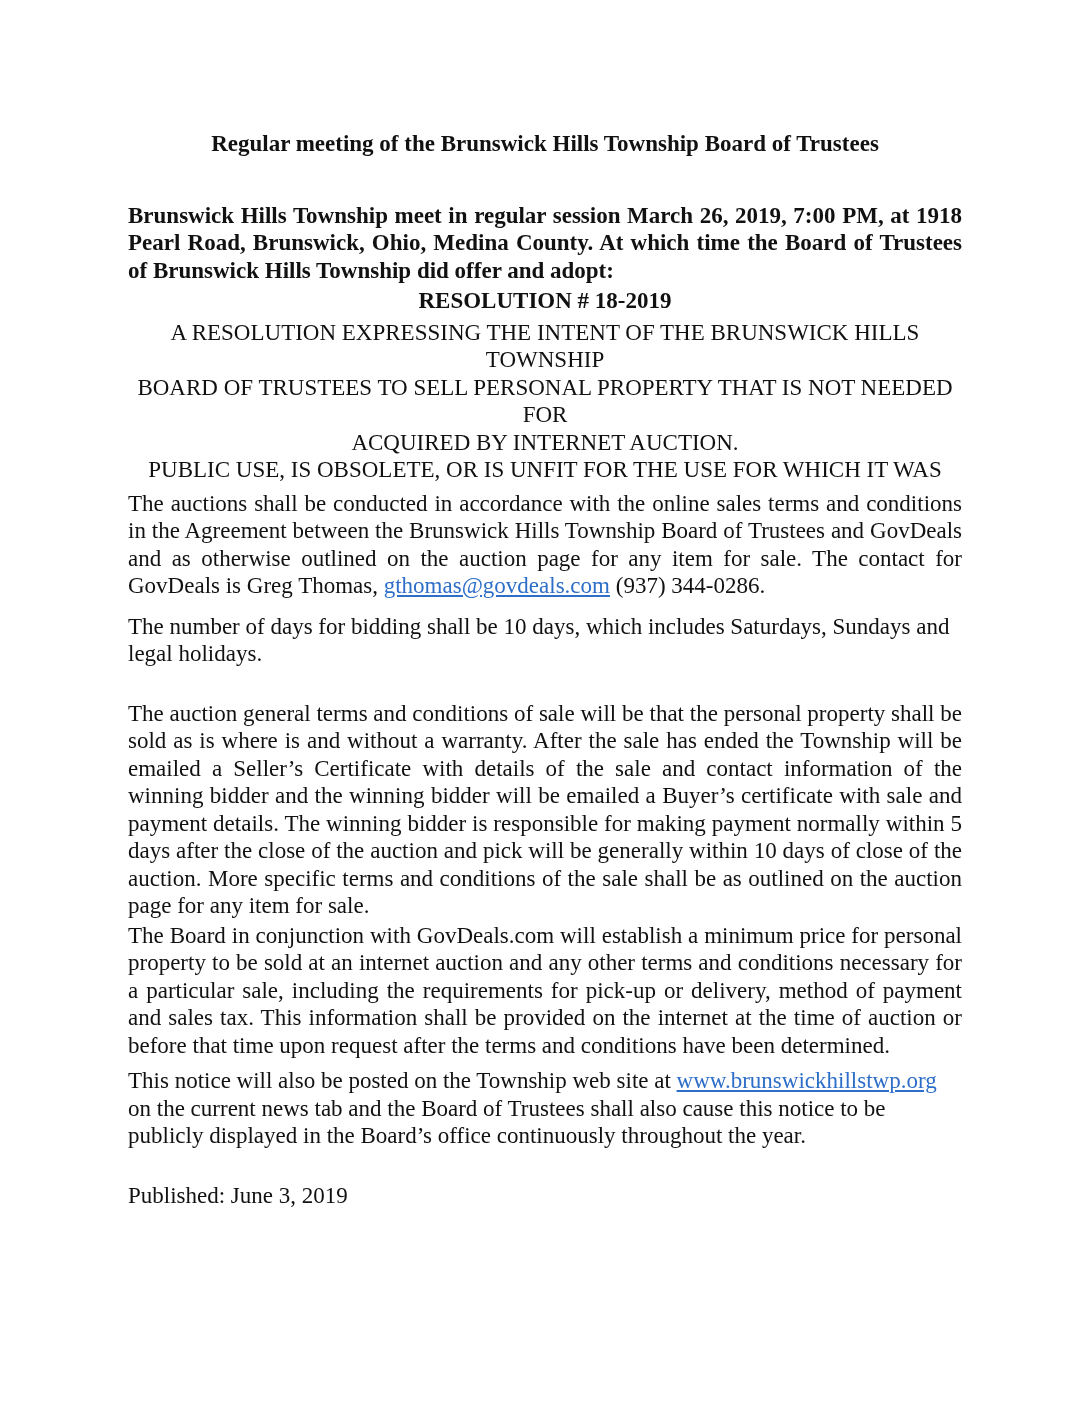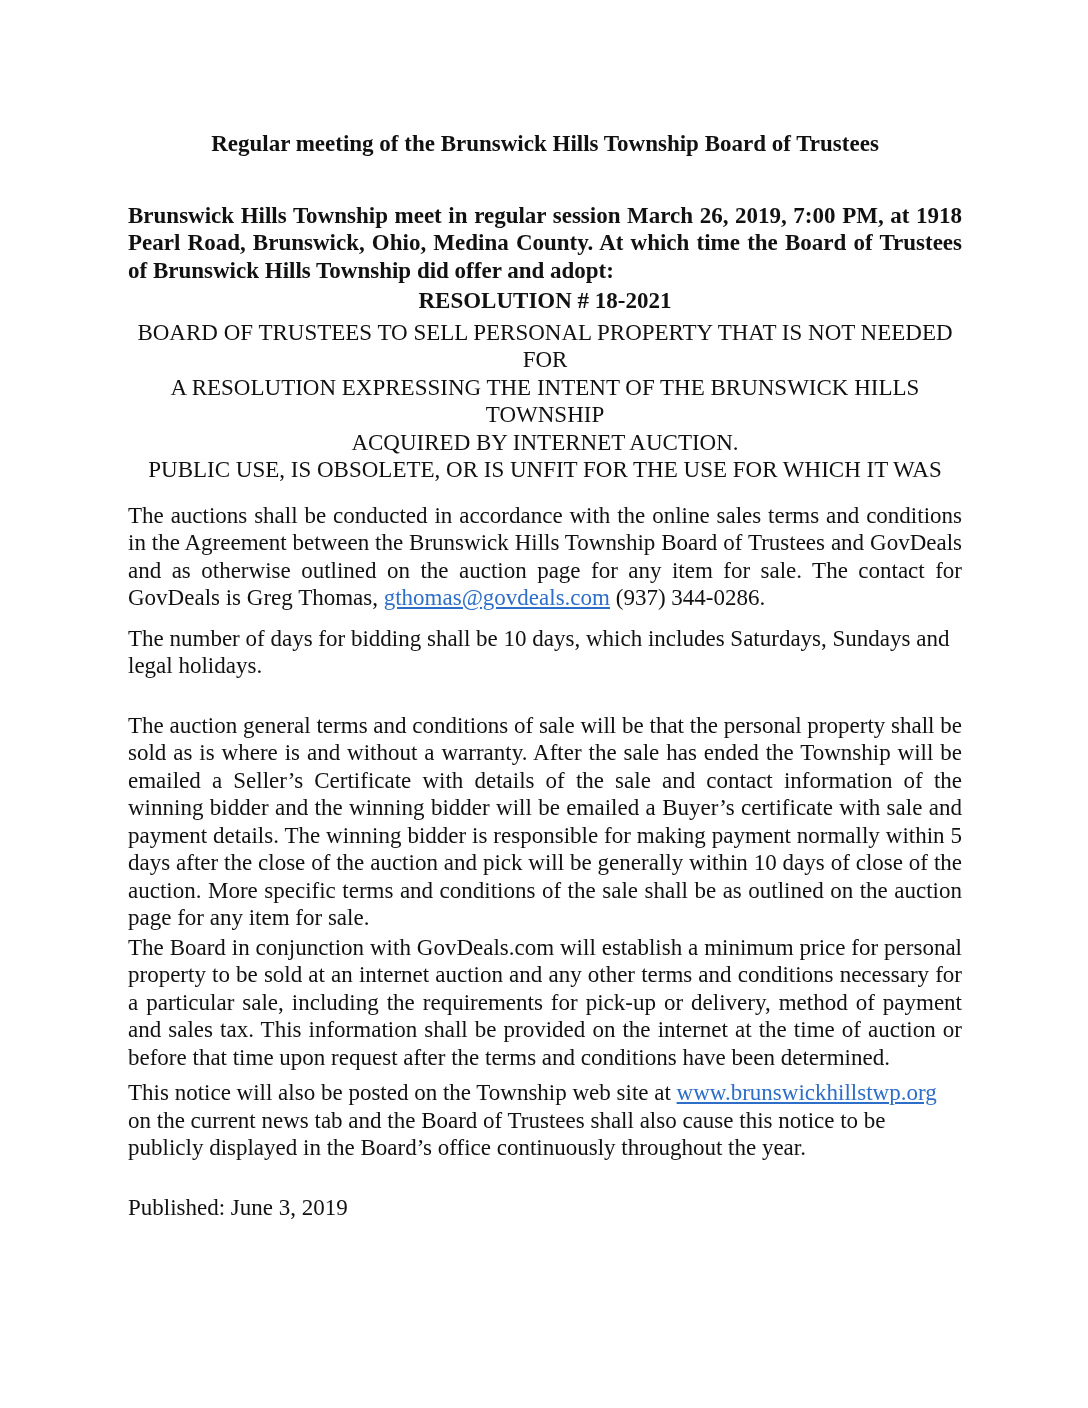--- a/index.html
+++ b/index.html
@@ -37,46 +37,46 @@
   .resnum {
     margin-top: 3px;
     text-align: center;
     font-weight: bold;
   }
   .restitle {
     margin-top: 4px;
     text-align: center;
   }
   .p-notification { margin-top: 1px; }
-  .p-auctions  { margin-top: 18px;  text-align: justify; }
+  .p-auctions  { margin-top: 6px;  text-align: justify; }
   .p-bidding   { margin-top: 13px; }
   .p-terms     { margin-top: 32px; text-align: justify; }
   .p-board     { margin-top: 2px; text-align: justify; }
   .p-notice    { margin-top: 8px; }
   .p-published { margin-top: 32px; }
   a.doc-link {
     color: #2D6EC8;
     text-decoration: underline;
     cursor: pointer;
   }
 </style>
 </head>
 <body>
 
 <div class="page">
 
   <p class="title">Regular meeting of the Brunswick Hills Township Board of Trustees</p>
 
   <p class="intro">Brunswick Hills Township meet in regular session March 26, 2019, 7:00 PM, at 1918 Pearl Road, Brunswick, Ohio, Medina County. At which time the Board of Trustees of Brunswick Hills Township did offer and adopt:</p>
 
-  <p class="resnum">RESOLUTION # 18-2021</p>
+  <p class="resnum">RESOLUTION # 18-2019</p>
 
   <div class="restitle">
+    <div class="line">A RESOLUTION EXPRESSING THE INTENT OF THE BRUNSWICK HILLS TOWNSHIP</div>
     <div class="line">BOARD OF TRUSTEES TO SELL PERSONAL PROPERTY THAT IS NOT NEEDED FOR</div>
-    <div class="line">A RESOLUTION EXPRESSING THE INTENT OF THE BRUNSWICK HILLS TOWNSHIP</div>
     <div class="line">ACQUIRED BY INTERNET AUCTION.</div>
     <div class="line">PUBLIC USE, IS OBSOLETE, OR IS UNFIT FOR THE USE FOR WHICH IT WAS</div>
   </div>
 
 
   <p class="p-auctions"><span>The auctions shall be conducted in accordance with the online sales terms and conditions in the Agreement between the Brunswick Hills Township Board of Trustees and GovDeals and as otherwise outlined on the auction page for any item for sale.  The contact for GovDeals is Greg Thomas, </span><a class="doc-link" href="#">gthomas@govdeals.com</a><span> (937) 344-0286.</span></p>
 
   <p class="p-bidding">The number of days for bidding shall be 10 days, which includes Saturdays, Sundays and legal holidays.</p>
 
   <p class="p-terms">The auction general terms and conditions of sale will be that the personal property shall be sold as is where is and without a warranty.  After the sale has ended the Township will be emailed a Seller’s Certificate with details of the sale and contact information of the winning bidder and the winning bidder will be emailed a Buyer’s certificate with sale and payment details.  The winning bidder is responsible for making payment normally within 5 days after the close of the auction and pick will be generally within 10 days of close of the auction.  More specific terms and conditions of the sale shall be as outlined on the auction page for any item for sale.</p>

